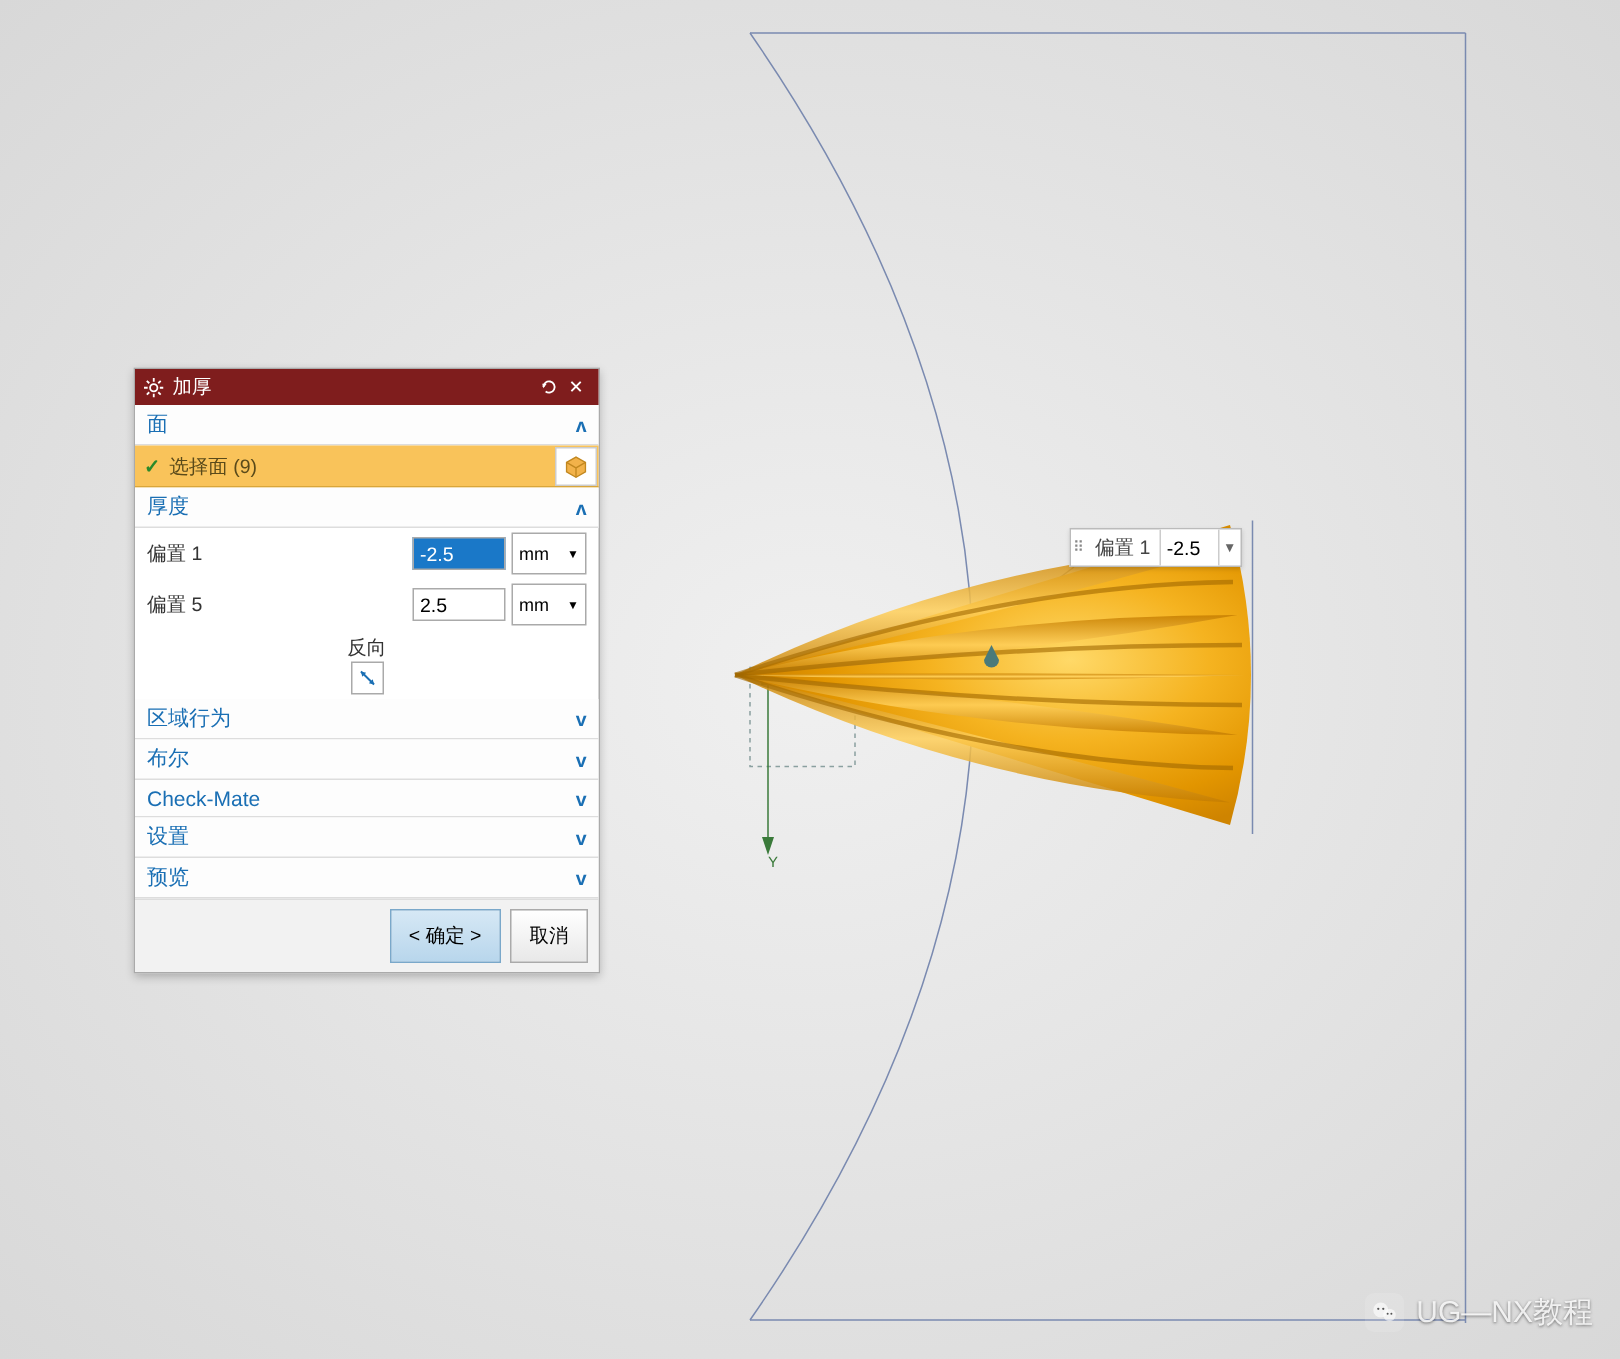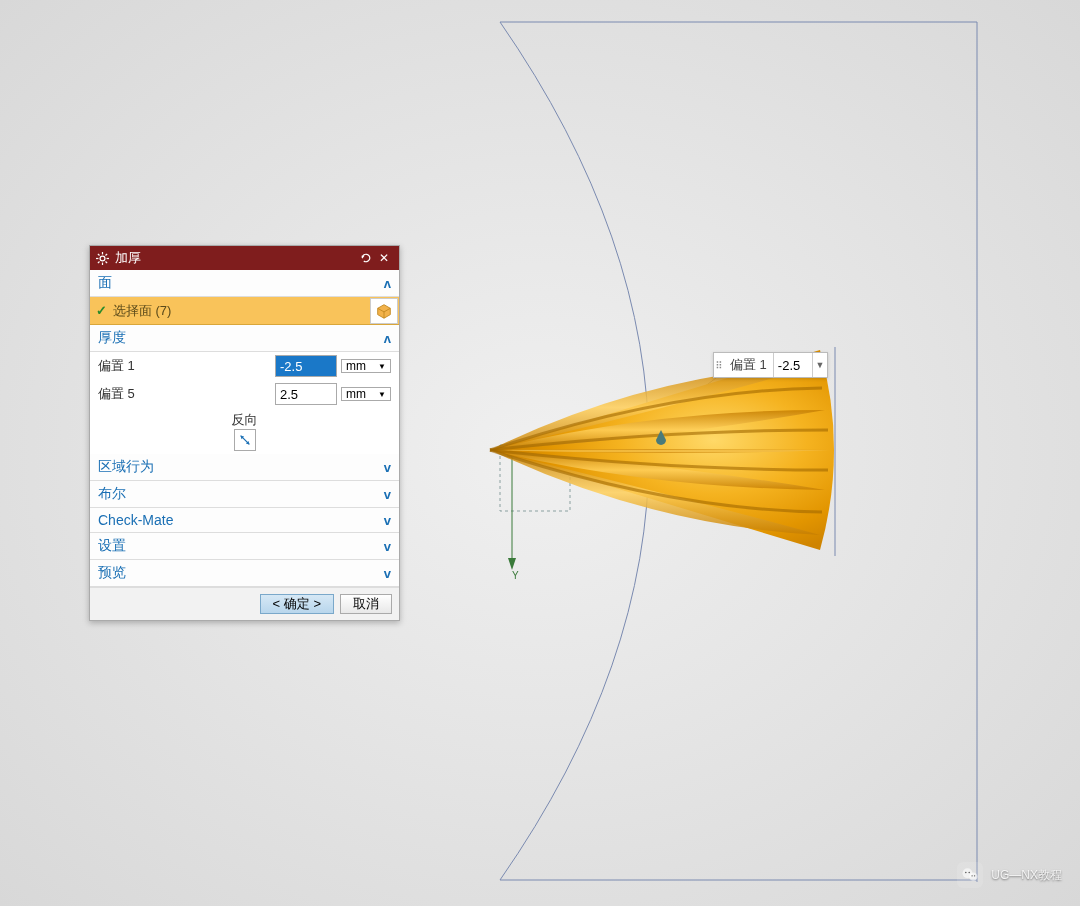--- a/index.html
+++ b/index.html
@@ -196,21 +196,21 @@
     padding: 0 4px;
     font-family: inherit;
     font-size: 13px;
   }
   .form-row .num-input.sel {
     background: #1a78c8;
     color: #fff;
   }
   .form-row .unit-sel {
     width: 50px;
-    height: 14px;
+    height: 28px;
     border: 1px solid #aaa;
     display: flex;
     align-items: center;
     justify-content: space-between;
     padding: 0 4px;
     cursor: pointer;
     background: #fff;
     font-size: 12px;
   }
   .reverse-row {
@@ -232,42 +232,42 @@
   }
   .dialog-footer {
     display: flex;
     justify-content: flex-end;
     padding: 6px 7px 6px;
     gap: 6px;
     background: #f2f2f2;
     border-top: 1px solid #ddd;
   }
   .dlg-btn {
-    height: 20px;
+    height: 36px;
     padding: 0 12px;
     border: 1px solid #aaa;
     background: linear-gradient(#fff, #e8e8e8);
     cursor: pointer;
     display: flex;
     align-items: center;
     font-size: 13px;
   }
   .dlg-btn.primary {
     background: linear-gradient(#d6e8f5, #b8d6ec);
     border-color: #7aa8ca;
   }
   .watermark {
     position: absolute;
     right: 18px;
     bottom: 18px;
     display: flex;
     align-items: center;
     gap: 8px;
     color: rgba(255,255,255,0.85);
-    font-size: 12px;
+    font-size: 20px;
     text-shadow: 0 1px 2px rgba(0,0,0,0.5);
   }
   .watermark .wm-icon {
     width: 26px;
     height: 26px;
     border-radius: 6px;
     background: rgba(255,255,255,0.12);
     display: flex;
     align-items: center;
     justify-content: center;
@@ -378,21 +378,21 @@
     <span class="tb-btn">✕</span>
   </div>
 
   <div class="section-header">
     <span>面</span>
     <span class="caret">ʌ</span>
   </div>
   <div class="section-body">
     <div class="select-face">
       <span class="check">✓</span>
-      <span class="sf-label">选择面 (7)</span>
+      <span class="sf-label">选择面 (9)</span>
       <div class="sf-btn">
         <svg width="18" height="18" viewBox="0 0 20 20">
             <path d="M3 7 L10 3 L17 7 L17 14 L10 18 L3 14 Z" fill="#f2b24a" stroke="#c28820"></path>
             <path d="M3 7 L10 11 L17 7 M10 11 L10 18" fill="none" stroke="#c28820"></path>
           </svg>
       </div>
     </div>
   </div>
 
   <div class="section-header">

